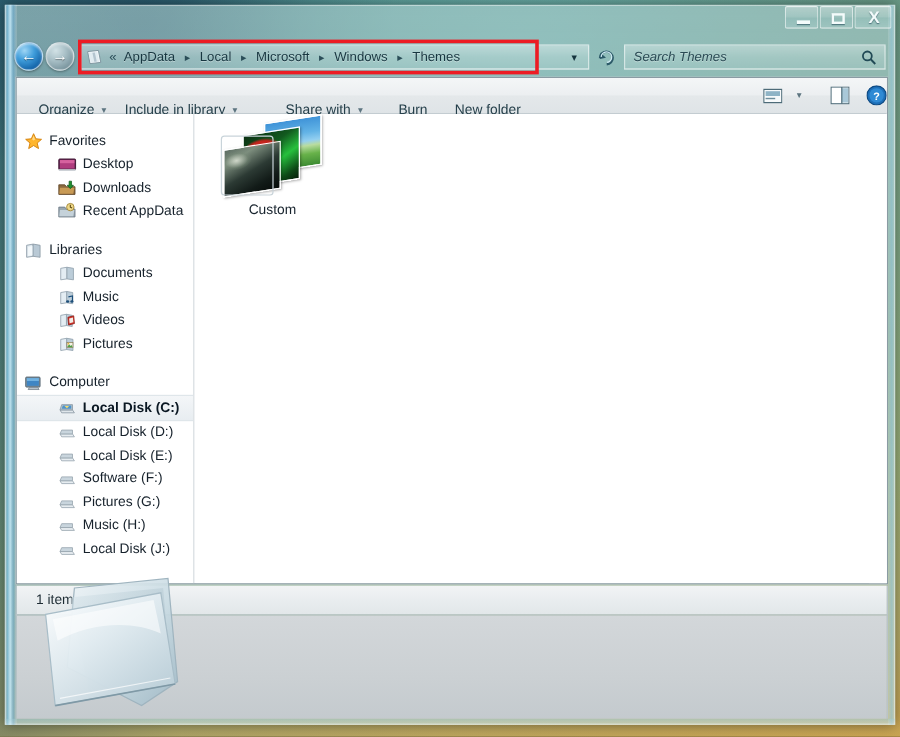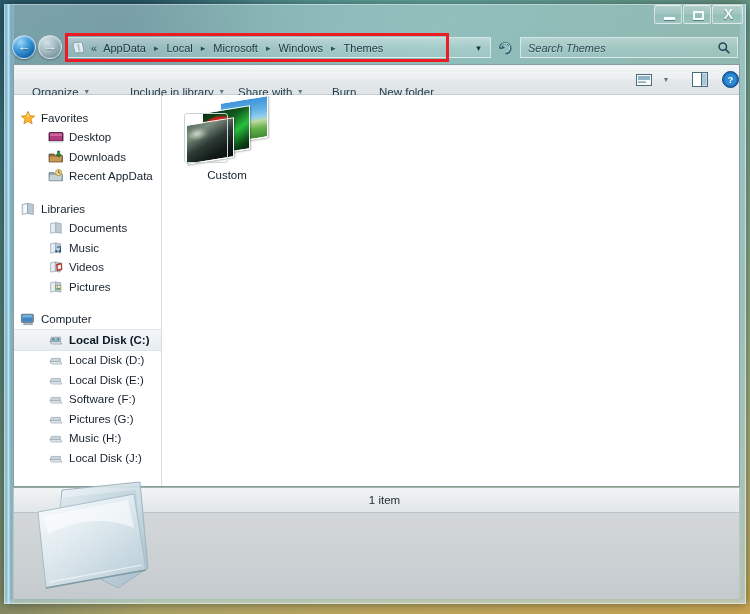--- a/index.html
+++ b/index.html
@@ -390,21 +390,21 @@
 
   
   #statusbar {
     position: absolute;
     left: 9px; top: 484px;
     width: 727px; height: 25px;
     background: linear-gradient(180deg, #f2f4f5 0%, #e9edef 50%, #e2e7e9 100%);
     border: 1px solid #b9c4ca;
     border-top: none;
     box-sizing: border-box;
-    display: flex; align-items: center; justify-content: center;
+    display: flex; align-items: center;
   }
   #status-text {
     font-size: 11.5px;
     color: #1d2b33;
     margin-left: 16px;
   }
   
   #lower-pane {
     position: absolute;
     left: 9px; top: 509px;
@@ -503,21 +503,21 @@
       <div id="annot-rect"></div>
     </div>
 
     <div id="client">
 
       <div id="toolbar">
         <div class="tb-item" style="left:10px">
           <span>Organize</span>
           <span class="tb-caret">▾</span>
         </div>
-        <div class="tb-item" style="left:108px">
+        <div class="tb-item" style="left:82px">
           <span>Include in library</span>
           <span class="tb-caret">▾</span>
         </div>
         <div class="tb-item" style="left:216px">
           <span>Share with</span>
           <span class="tb-caret">▾</span>
         </div>
         <div class="tb-item" style="left:310px">
           <span>Burn</span>
         </div>

